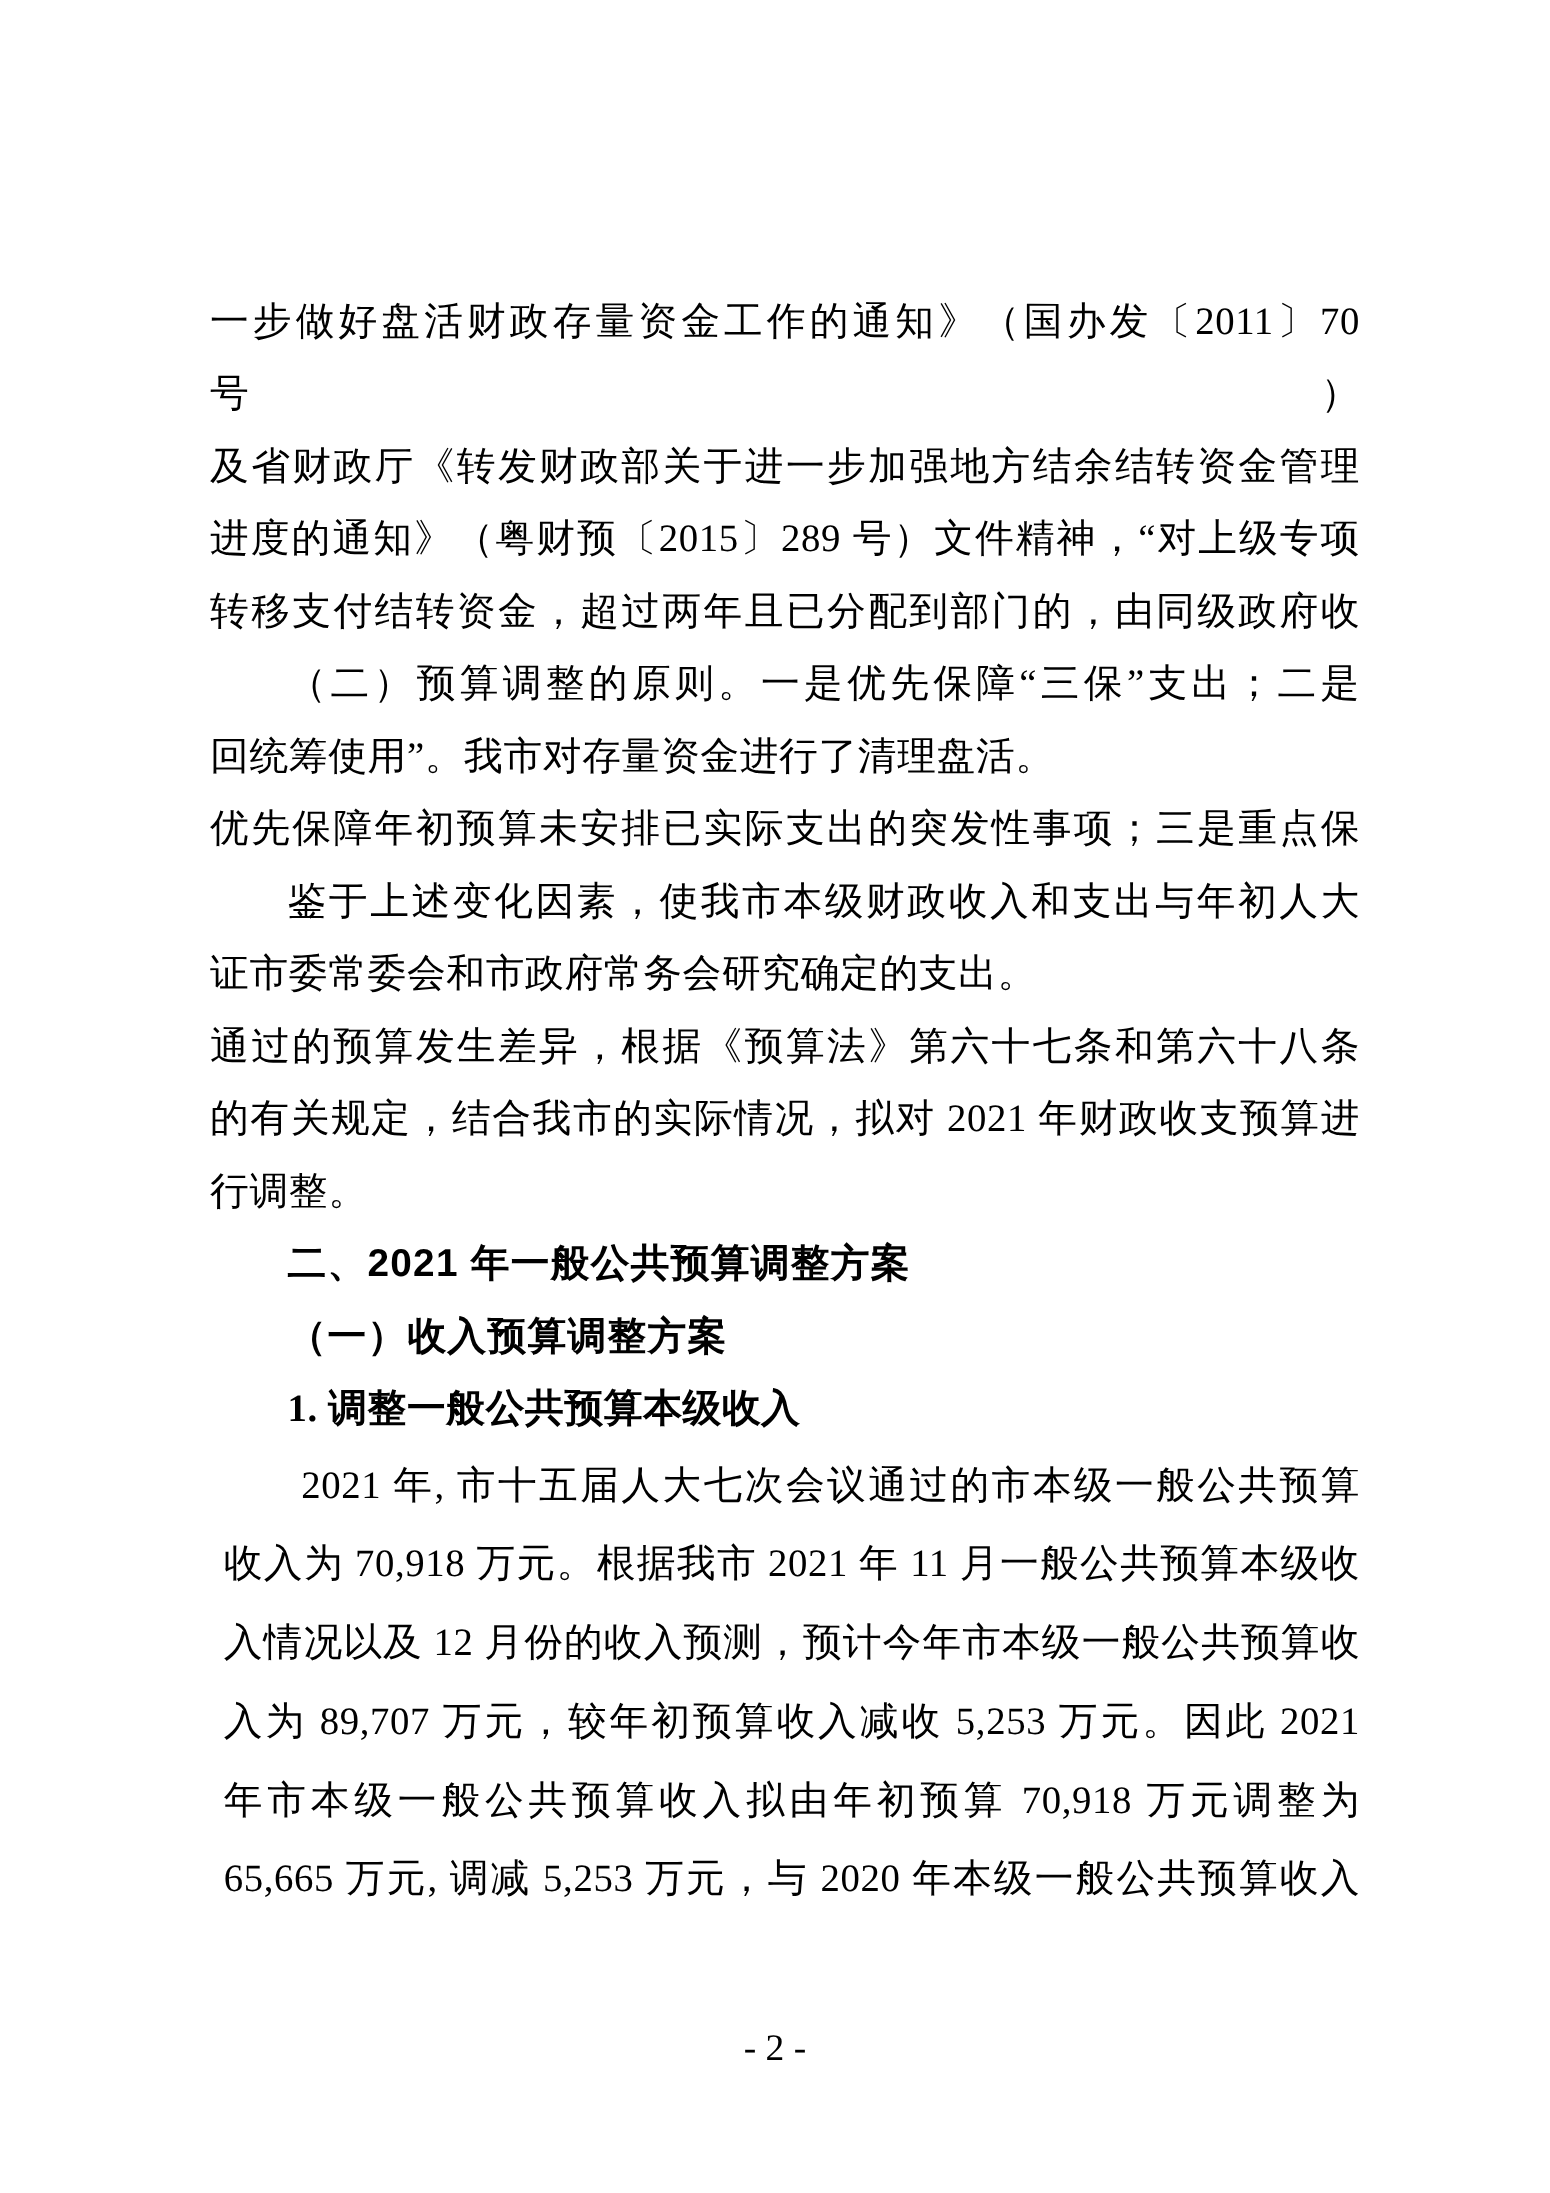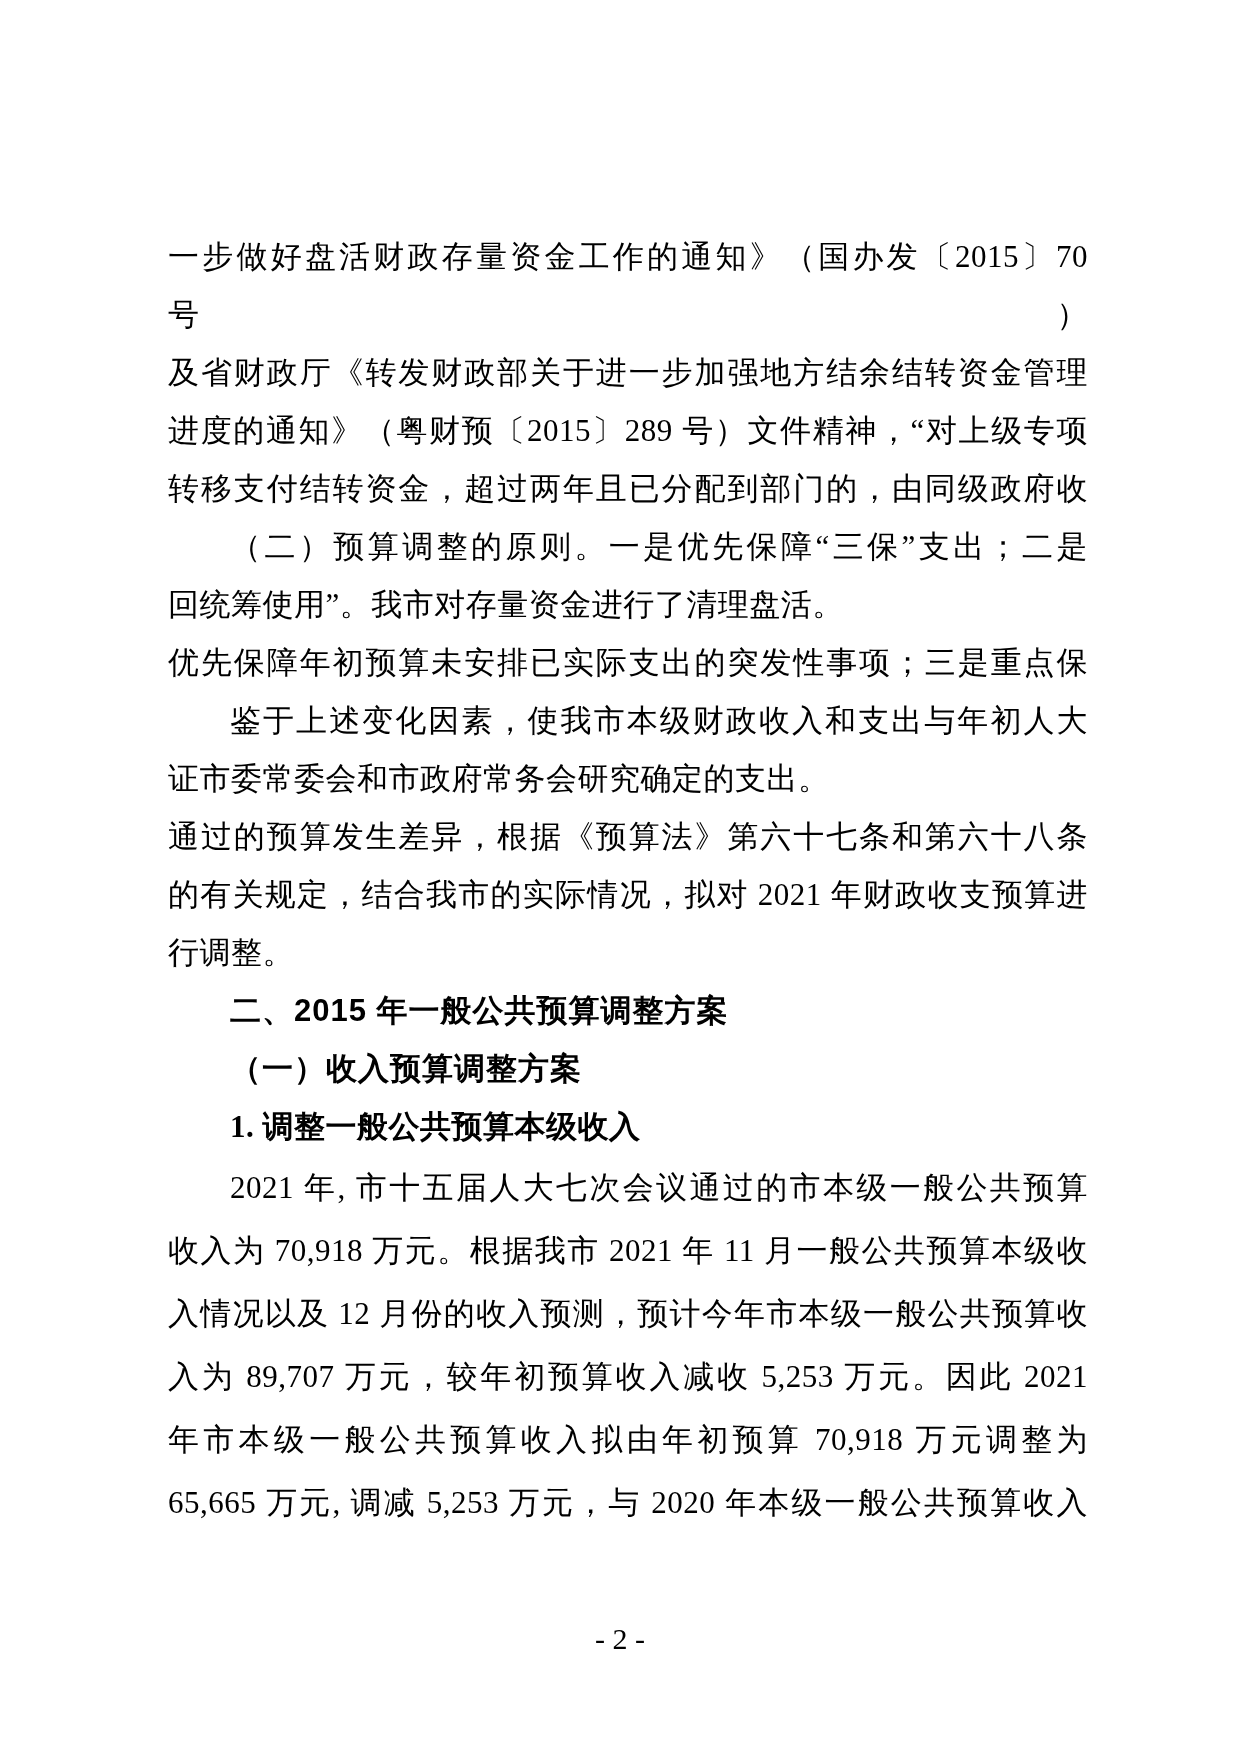--- a/index.html
+++ b/index.html
@@ -25,20 +25,21 @@
   .line {
     font-family: "Liberation Serif", serif;
     font-size: 31px;
     line-height: 58px;
     white-space: normal;
     color: #000000;
     letter-spacing: 0.5px;
   }
   .line.wide {
     line-height: 63px;
+    margin-left: 11px;
   }
   .line.just {
     text-align: justify;
     text-align-last: justify;
     text-justify: inter-character;
   }
   .line.ind {
     text-indent: 2em;
   }
   .line.heading1,
@@ -60,33 +61,33 @@
     font-family: "Liberation Serif", serif;
     font-size: 30px;
     color: #000000;
   }
 </style>
 </head>
 <body>
 
 <div class="page">
   <div class="doc-body">
-      <div class="line body just">一步做好盘活财政存量资金工作的通知》（国办发〔2015〕70 号）</div>
+      <div class="line body just">一步做好盘活财政存量资金工作的通知》（国办发〔2011〕70 号）</div>
       <div class="line body just">及省财政厅《转发财政部关于进一步加强地方结余结转资金管理</div>
       <div class="line body just">进度的通知》（粤财预〔2015〕289 号）文件精神，“对上级专项</div>
       <div class="line body just">转移支付结转资金，超过两年且已分配到部门的，由同级政府收</div>
       <div class="line body just ind">（二）预算调整的原则。一是优先保障“三保”支出；二是</div>
       <div class="line body">回统筹使用”。我市对存量资金进行了清理盘活。</div>
       <div class="line body just">优先保障年初预算未安排已实际支出的突发性事项；三是重点保</div>
       <div class="line body just ind">鉴于上述变化因素，使我市本级财政收入和支出与年初人大</div>
       <div class="line body">证市委常委会和市政府常务会研究确定的支出。</div>
       <div class="line body just">通过的预算发生差异，根据《预算法》第六十七条和第六十八条</div>
       <div class="line body just">的有关规定，结合我市的实际情况，拟对 2021 年财政收支预算进</div>
       <div class="line body">行调整。</div>
-      <div class="line heading1 ind">二、2015 年一般公共预算调整方案</div>
+      <div class="line heading1 ind">二、2021 年一般公共预算调整方案</div>
       <div class="line heading2 ind">（一）收入预算调整方案</div>
       <div class="line subhead ind">1. 调整一般公共预算本级收入</div>
       <div class="line body just ind wide">2021 年, 市十五届人大七次会议通过的市本级一般公共预算</div>
       <div class="line body just wide">收入为 70,918 万元。根据我市 2021 年 11 月一般公共预算本级收</div>
       <div class="line body just wide">入情况以及 12 月份的收入预测，预计今年市本级一般公共预算收</div>
       <div class="line body just wide">入为 89,707 万元，较年初预算收入减收 5,253 万元。因此 2021</div>
       <div class="line body just wide">年市本级一般公共预算收入拟由年初预算 70,918 万元调整为</div>
       <div class="line body just wide">65,665 万元, 调减 5,253 万元，与 2020 年本级一般公共预算收入</div>
     </div>
   <div class="footer">- 2 -</div>

